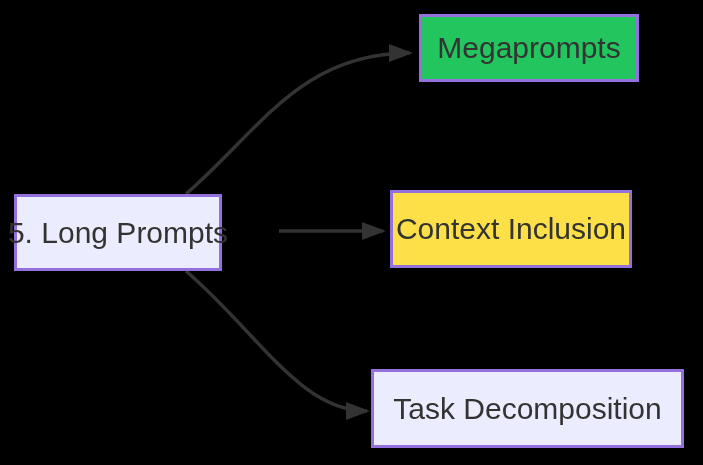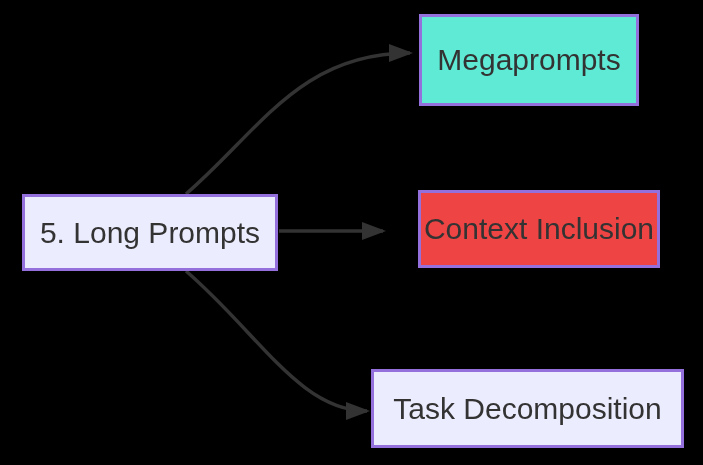--- a/index.html
+++ b/index.html
@@ -49,29 +49,29 @@
     <defs>
       <marker id="arrowhead" markerUnits="userSpaceOnUse" markerWidth="24" markerHeight="18" viewBox="0 0 12 9" refX="10.5" refY="4.5" orient="auto">
         <path d="M0,0 L12,4.5 L0,9 Z" style="fill: rgb(51, 51, 51);"></path>
       </marker>
     </defs>
     <path class="edge-path" d="M 186 194 C 260 130, 300 53, 410 53" marker-end="url(#arrowhead)" style="stroke: rgb(51, 51, 51);"></path>
     <path class="edge-path" d="M 279 231 L 383 231" marker-end="url(#arrowhead)" style="stroke: rgb(51, 51, 51);"></path>
     <path class="edge-path" d="M 186 271 C 260 335, 300 411, 367 411" marker-end="url(#arrowhead)" style="stroke: rgb(51, 51, 51);"></path>
   </svg>
 
-  <div class="node" style="left: 14px; top: 194px; width: 256px; height: 77px; background: rgb(236, 236, 255); border-color: rgb(147, 112, 219); color: rgb(51, 51, 51); margin-left: 8px;">
+  <div class="node" style="left: 14px; top: 194px; width: 208px; height: 77px; background: rgb(236, 236, 255); border-color: rgb(147, 112, 219); color: rgb(51, 51, 51);">
     <span class="node-label">5. Long Prompts</span>
   </div>
 
-  <div class="node" style="left: 419px; top: 14px; width: 220px; height: 92px; background: #5eead4; border-color: rgb(147, 112, 219); color: rgb(51, 51, 51); align-items: center;">
+  <div class="node" style="left: 419px; top: 14px; width: 220px; height: 68px; background: #22c55e; border-color: rgb(147, 112, 219); color: rgb(51, 51, 51); align-items: center;">
     <span class="node-label">Megaprompts</span>
   </div>
 
-  <div class="node" style="left: 390px; top: 190px; width: 242px; height: 78px; background: #ef4444; border-color: rgb(147, 112, 219); color: rgb(51, 51, 51); margin-left: 28px;">
+  <div class="node" style="left: 390px; top: 190px; width: 242px; height: 78px; background: #fde047; border-color: rgb(147, 112, 219); color: rgb(51, 51, 51);">
     <span class="node-label">Context Inclusion</span>
   </div>
 
   <div class="node" style="left: 371px; top: 369px; width: 313px; height: 79px; background: rgb(236, 236, 255); border-color: rgb(147, 112, 219); color: rgb(51, 51, 51);">
     <span class="node-label">Task Decomposition</span>
   </div>
 
 </div>
 
 </body></html>

